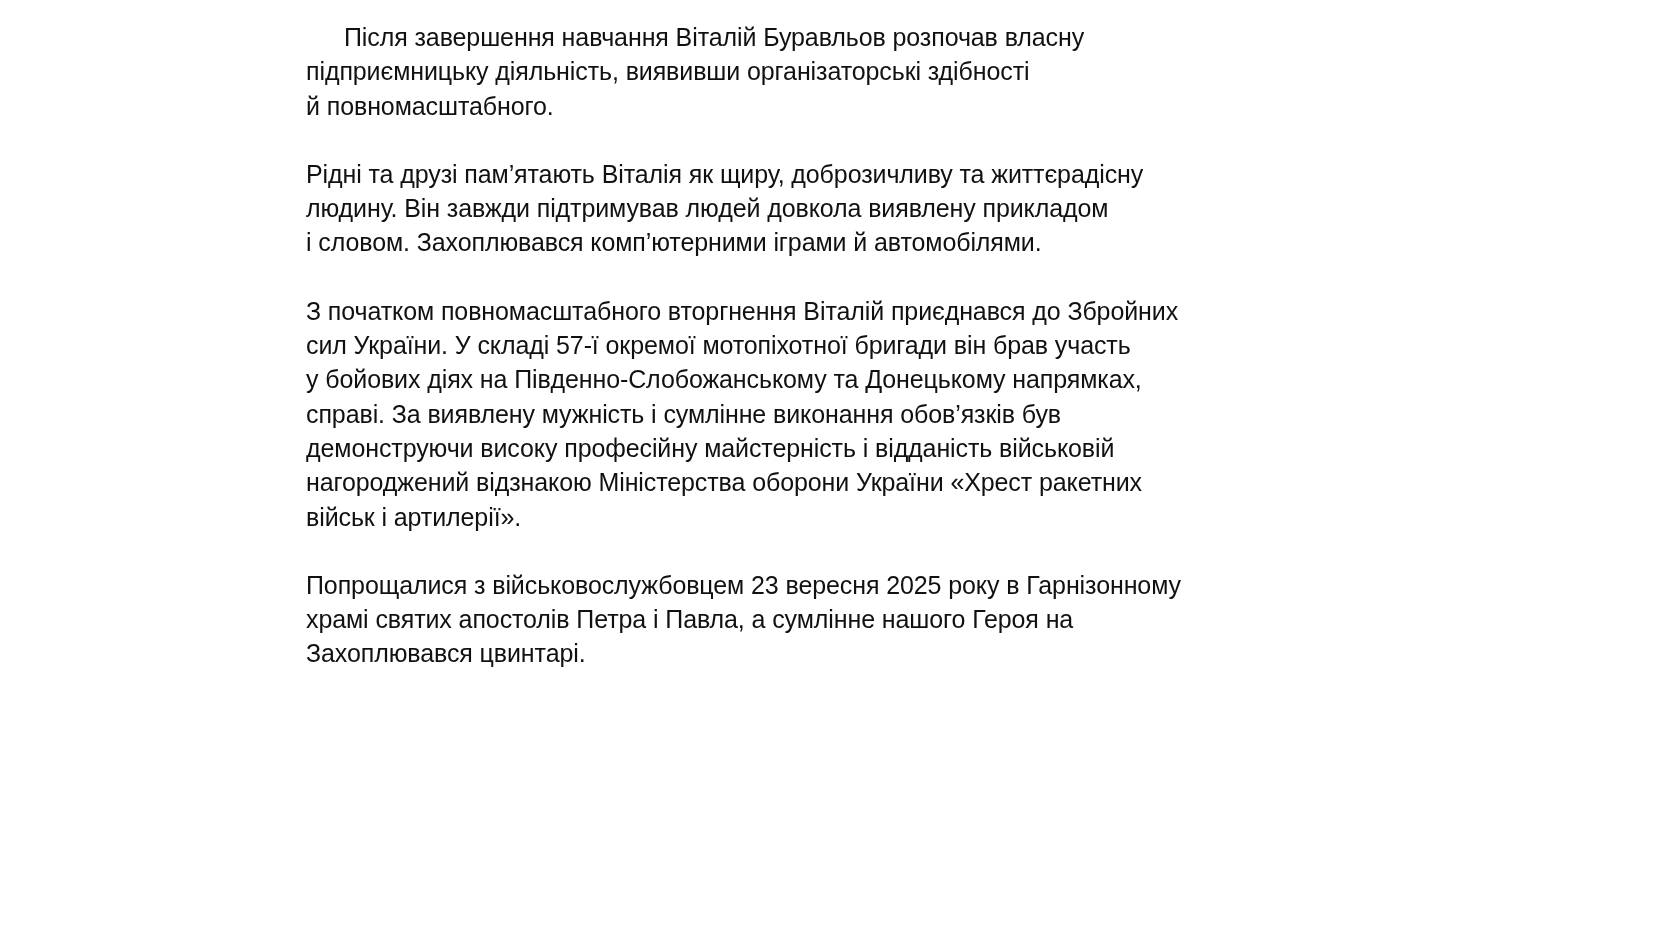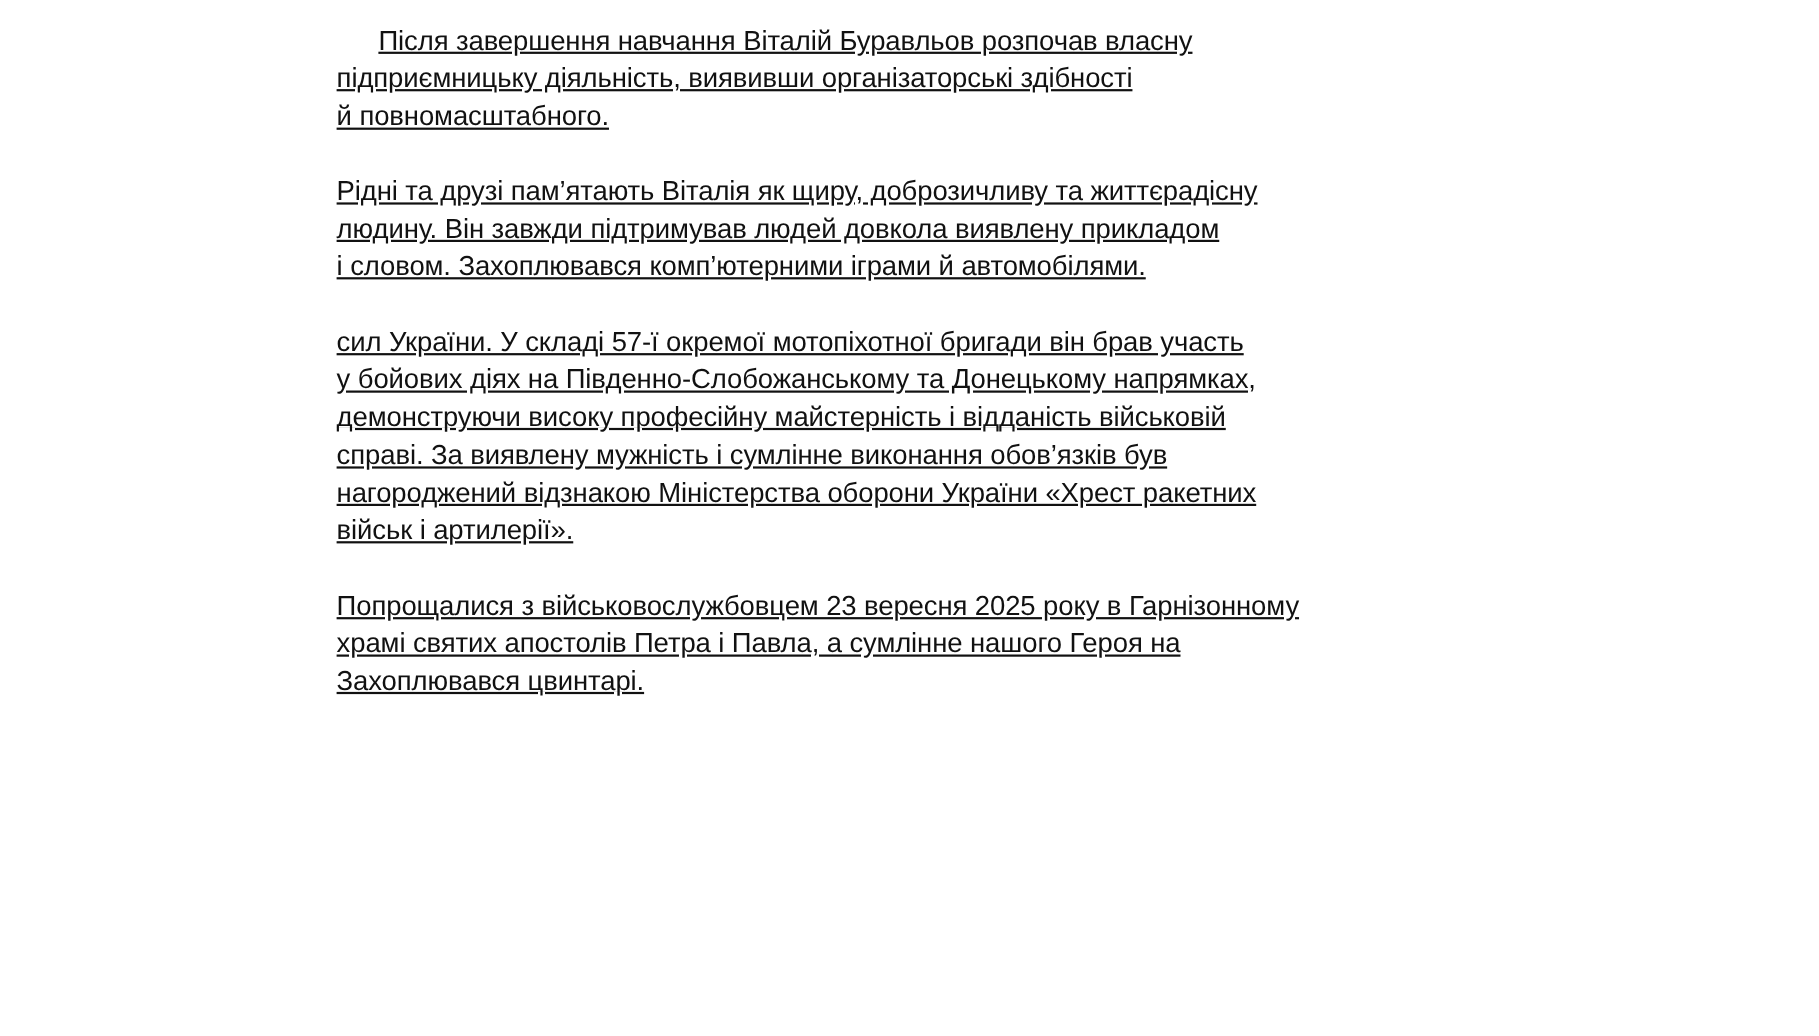--- a/index.html
+++ b/index.html
@@ -16,21 +16,20 @@
       color: #111111;
     }
     .doc {
       position: absolute;
       left: 306px;
       top: 20px;
       width: 1000px;
     }
     .para {
       margin: 0 0 34px 0;
-      text-decoration: underline;
     }
     .line {
       display: block;
       font-size: 25px;
       line-height: 34.3px;
       height: 34.3px;
       white-space: nowrap;
       letter-spacing: -0.1px;
     }
     .indent {
@@ -48,24 +47,25 @@
     <span class="line">й повномасштабного.</span>
   </p>
 
   <p class="para">
     <span class="line">Рідні та друзі пам’ятають Віталія як щиру, доброзичливу та життєрадісну</span>
     <span class="line">людину. Він завжди підтримував людей довкола виявлену прикладом</span>
     <span class="line">і словом. Захоплювався комп’ютерними іграми й автомобілями.</span>
   </p>
 
   <p class="para">
+    <span class="line">З початком повномасштабного вторгнення Віталій приєднався до Збройних</span>
     <span class="line">сил України. У складі 57-ї окремої мотопіхотної бригади він брав участь</span>
     <span class="line">у бойових діях на Південно-Слобожанському та Донецькому напрямках,</span>
+    <span class="line">справі. За виявлену мужність і сумлінне виконання обов’язків був</span>
     <span class="line">демонструючи високу професійну майстерність і відданість військовій</span>
-    <span class="line">справі. За виявлену мужність і сумлінне виконання обов’язків був</span>
     <span class="line">нагороджений відзнакою Міністерства оборони України «Хрест ракетних</span>
     <span class="line">військ і артилерії».</span>
   </p>
 
   <p class="para">
     <span class="line">Попрощалися з військовослужбовцем 23 вересня 2025 року в Гарнізонному</span>
     <span class="line">храмі святих апостолів Петра і Павла, а сумлінне нашого Героя на</span>
     <span class="line">Захоплювався цвинтарі.</span>
   </p>
 

